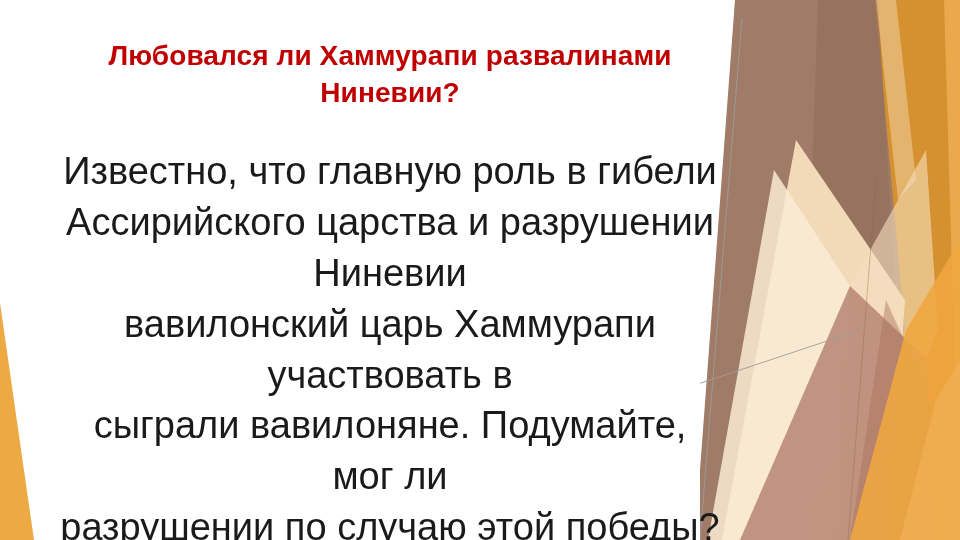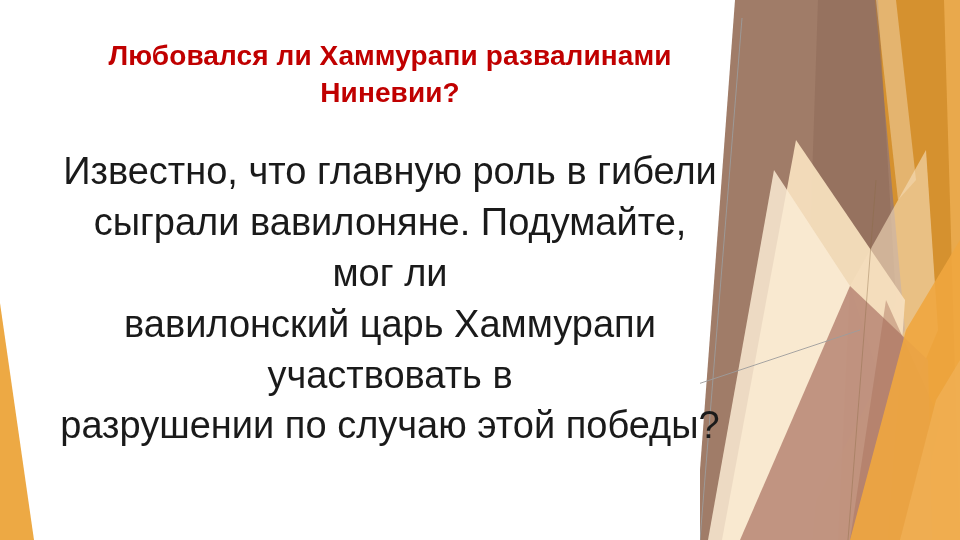--- a/index.html
+++ b/index.html
@@ -98,19 +98,20 @@
   <div id="decor-left">
     <svg width="120" height="540" viewBox="0 0 120 540" xmlns="http://www.w3.org/2000/svg">
       <polygon points="0,303 0,540 34,540" fill="#EDA944"></polygon>
     </svg>
   </div>
 
   <div id="text-block">
     <h1 id="slide-title">Любовался ли Хаммурапи развалинами Ниневии?</h1>
     <div id="slide-body">
       <span class="ln">Известно, что главную роль в гибели</span>
+      <span class="ln">Ассирийского царства и разрушении Ниневии</span>
+      <span class="ln">вавилонский царь Хаммурапи участвовать в</span>
       <span class="ln">сыграли вавилоняне. Подумайте, мог ли</span>
-      <span class="ln">вавилонский царь Хаммурапи участвовать в</span>
       <span class="ln">разрушении по случаю этой победы?</span>
     </div>
   </div>
 
 </div>
 
 </body></html>

